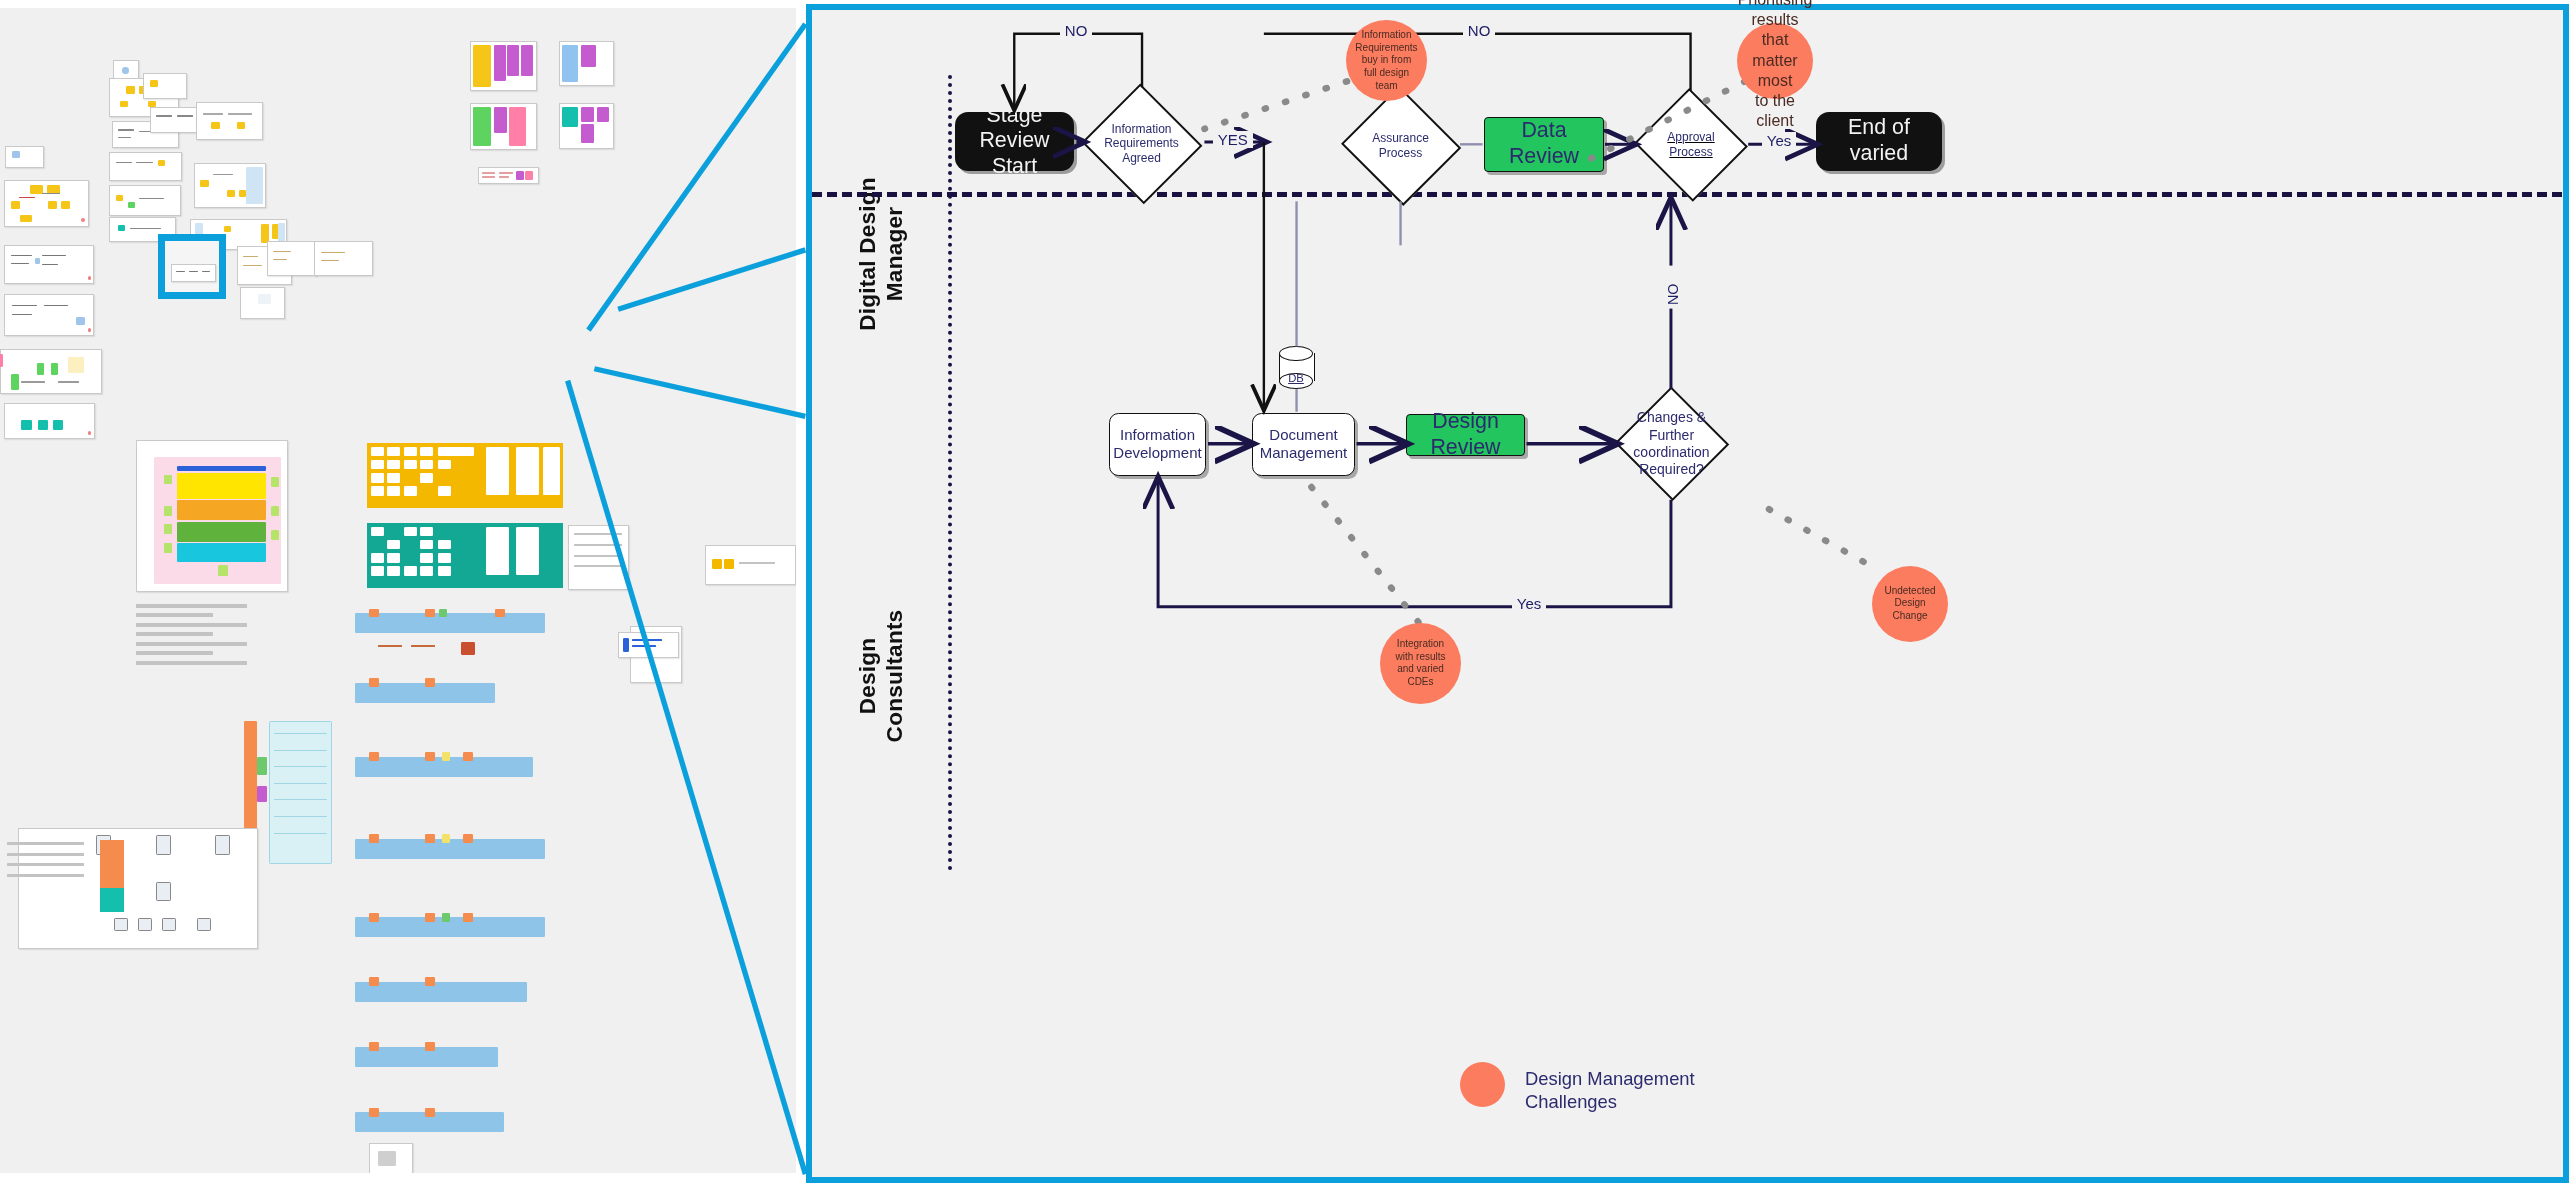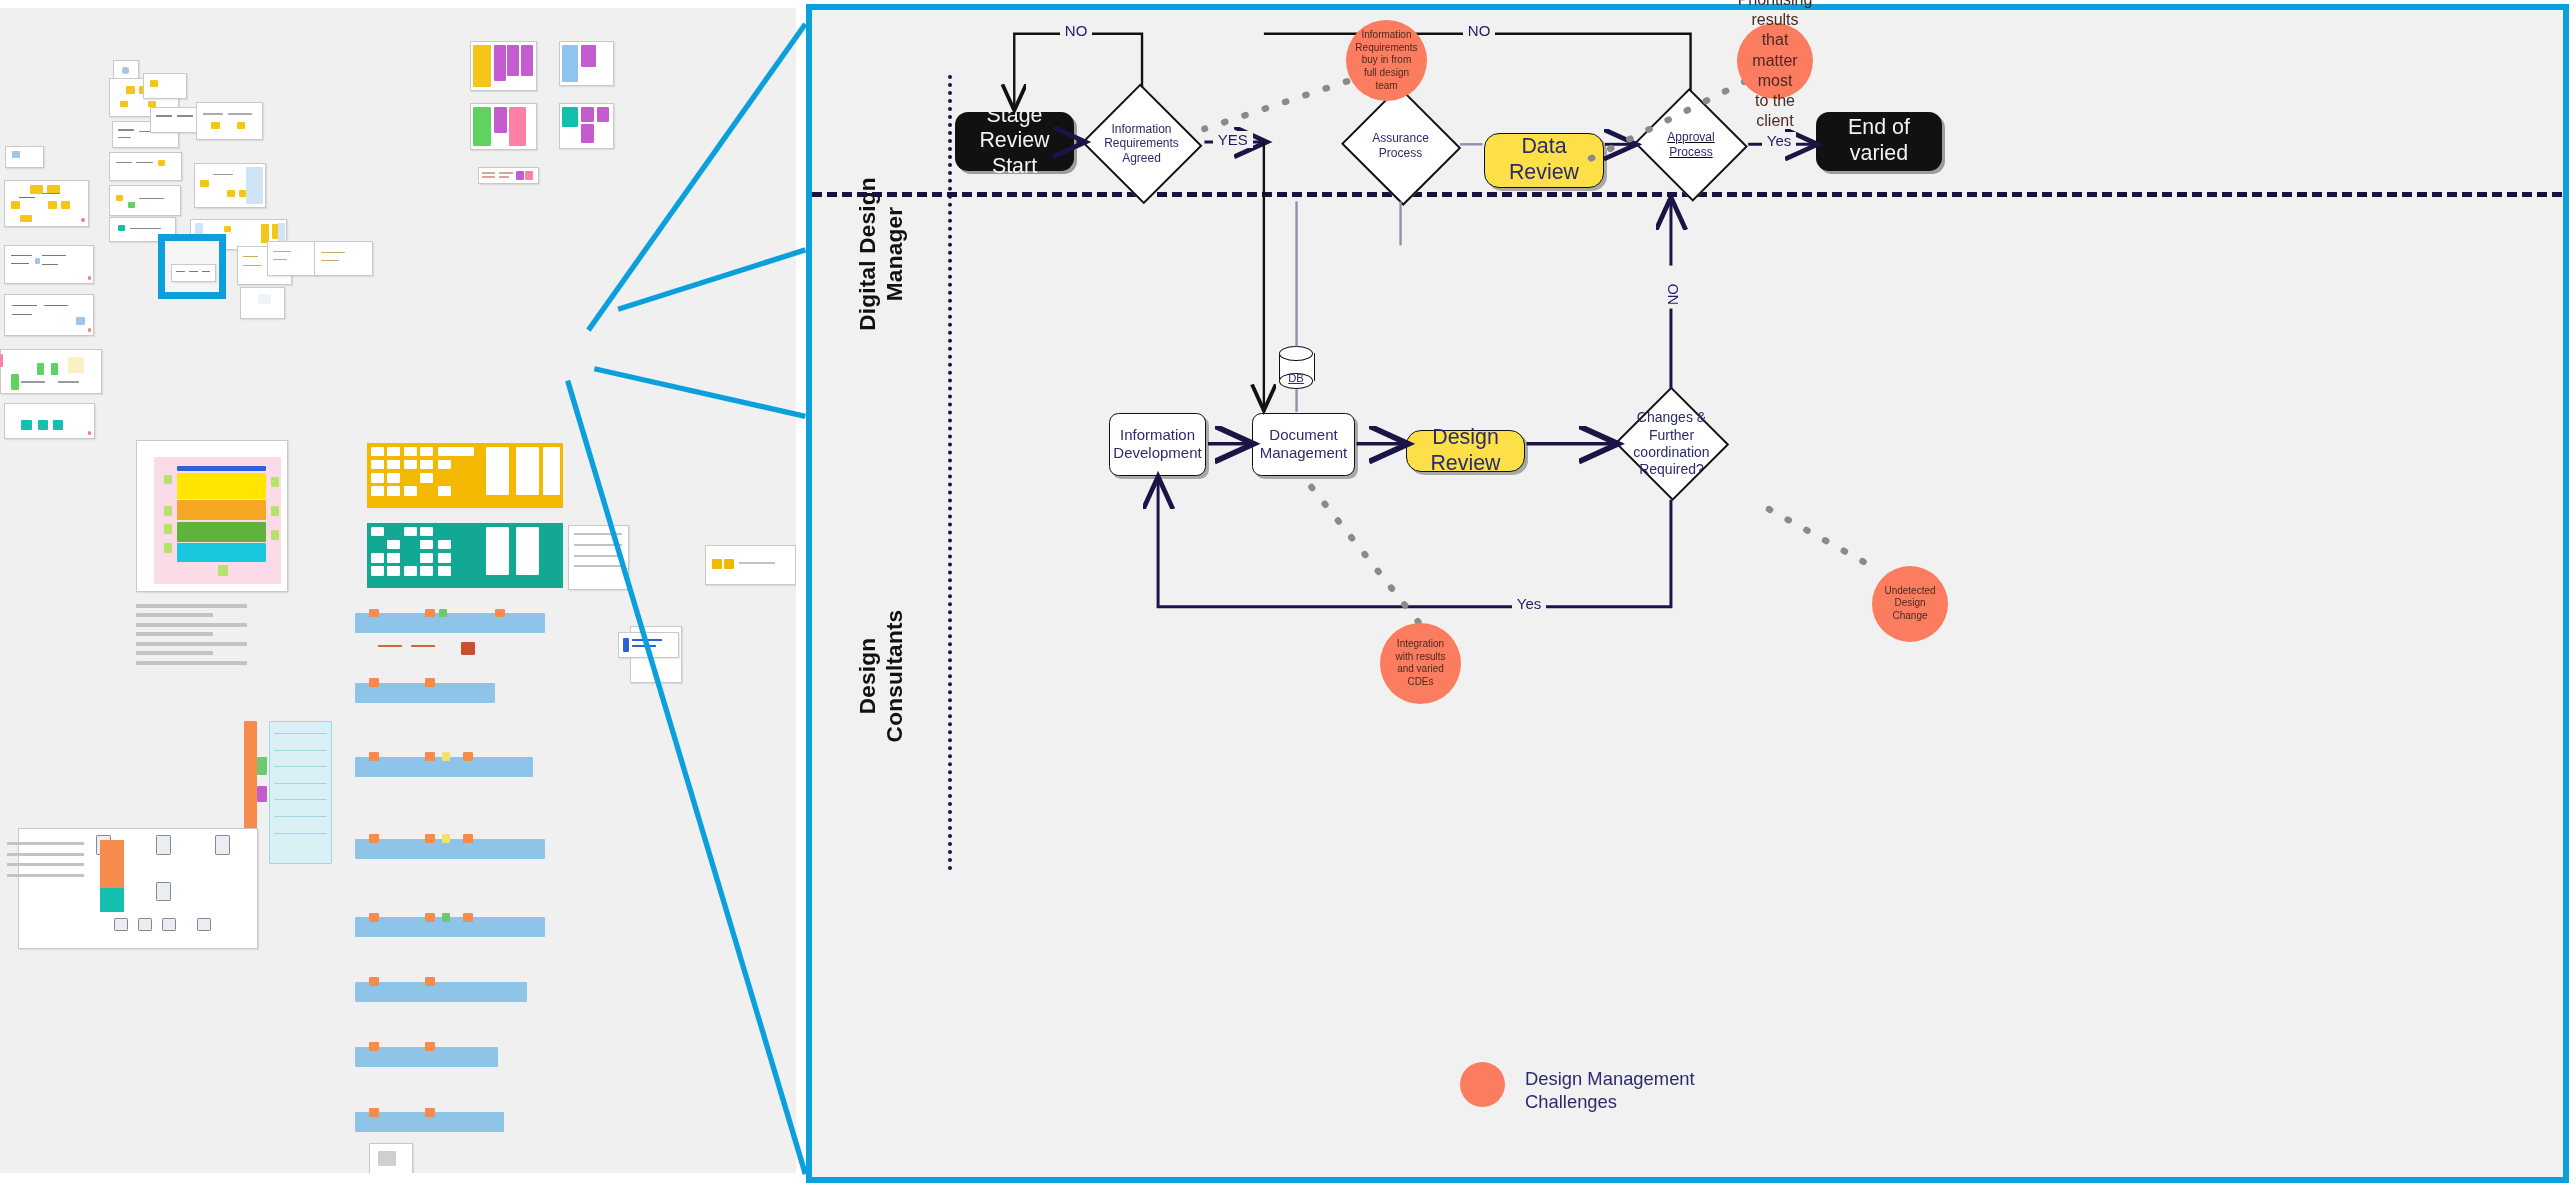--- a/index.html
+++ b/index.html
@@ -31,22 +31,22 @@
 
   
   .node{position:absolute;box-sizing:border-box;display:flex;
         align-items:center;justify-content:center;text-align:center;
         line-height:1.2;}
   .term{background:#111111;color:#f2f2f2;border-radius:13px;
         font-size:21.4px;font-weight:normal;
         box-shadow:3px 3px 0 rgba(0,0,0,.35);}
   .proc-w{background:#ffffff;border:1.8px solid #111;border-radius:9.5px;
           color:#2b2b6e;font-size:15px;box-shadow:3px 3px 0 rgba(0,0,0,.30);}
-  .proc-g{background:#fde047;border:1.8px solid #111;border-radius:15px;
-          color:#2b2b6e;font-size:21.4px;box-shadow:3px 3px 0 rgba(0,0,0,.30);margin-top:16px;}
+  .proc-g{background:#22c55e;border:1.8px solid #111;border-radius:4px;
+          color:#2b2b6e;font-size:21.4px;box-shadow:3px 3px 0 rgba(0,0,0,.30);}
   .dec{position:absolute;display:flex;align-items:center;justify-content:center;}
   .dec .dlabel{position:relative;z-index:2;color:#2b2b6e;font-size:12px;
                text-align:center;line-height:1.22;width:78%;}
   .dec .dshape{position:absolute;left:50%;top:50%;width:70.7%;height:70.7%;
                transform:translate(-50%,-50%) rotate(45deg);
                background:#fff;border:2.4px solid #111;}
 
   
   .db{position:absolute;}
   .db .body{position:absolute;left:0;top:7.7px;width:100%;height:calc(100% - 15.5px);

